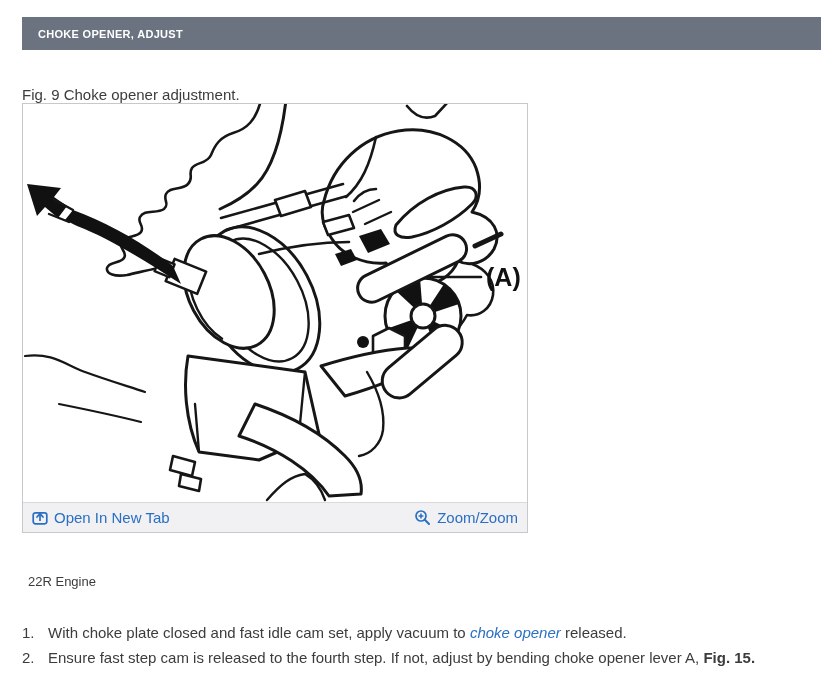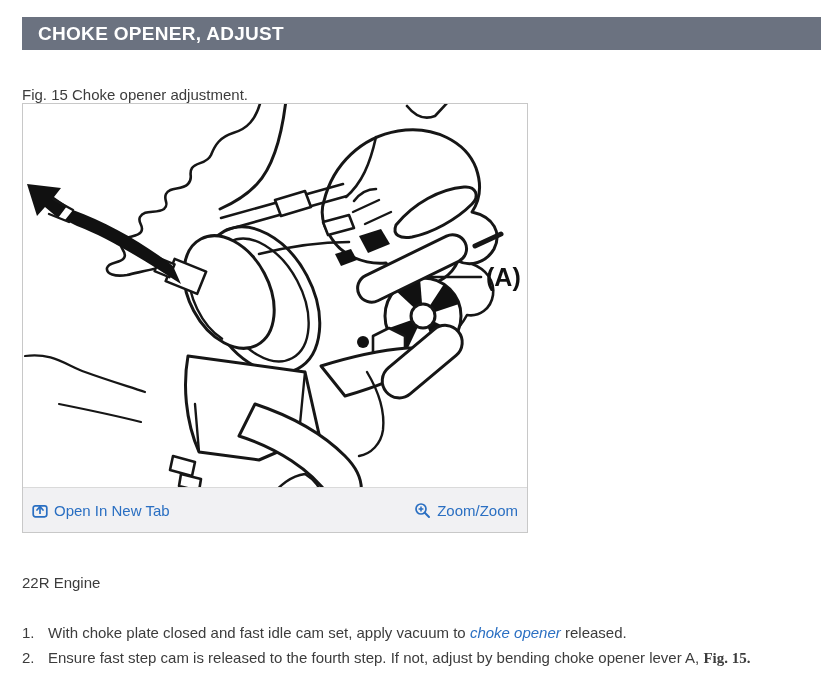--- a/index.html
+++ b/index.html
@@ -7,63 +7,63 @@
     width:821px;height:688px;position:relative;background:#ffffff;
     font-family:"Liberation Sans","DejaVu Sans",sans-serif;
     color:#3c3c3c;overflow:hidden;
   }
   .header-bar{
     position:absolute;left:22px;top:17px;right:0;height:33px;
     background:#6b7280;display:flex;align-items:center;
     padding-left:16px;box-sizing:border-box;
   }
   .header-bar .title{
-    color:#ffffff;font-size:19px;font-weight:bold;letter-spacing:.3px;
+    color:#ffffff;font-size:11px;font-weight:bold;letter-spacing:.3px;
   }
   .caption{
     position:absolute;left:22px;top:86px;font-size:15px;color:#3c3c3c;
   }
   .figure-box{
     position:absolute;left:22px;top:103px;width:506px;height:430px;
     border:1px solid #c8c8c8;background:#ffffff;box-sizing:border-box;
   }
   .figure-canvas{
     position:absolute;left:0;right:0;top:0;bottom:30px;overflow:hidden;
   }
   .figure-canvas svg{display:block;width:100%;height:100%;}
   .figure-links{
-    position:absolute;left:0;right:0;bottom:0;height:45px;
+    position:absolute;left:0;right:0;bottom:0;height:30px;
     background:#f1f1f3;border-top:1px solid #dadada;
     display:flex;align-items:center;justify-content:space-between;
     padding:0 9px;box-sizing:border-box;
   }
   .fig-link{
     display:flex;align-items:center;gap:6px;color:#2a6fc2;
     font-size:15px;text-decoration:none;cursor:pointer;
   }
   .fig-link svg{display:block;}
   .subtitle{
-    position:absolute;left:22px;top:574px;font-size:15px;color:#3c3c3c;
+    position:absolute;left:28px;top:574px;font-size:13px;color:#3c3c3c;
   }
   .steps{
     position:absolute;left:22px;top:620px;font-size:15px;color:#3c3c3c;
   }
   .step{display:flex;line-height:25px;}
   .step .num{width:26px;flex:0 0 26px;}
   .step .text a{color:#2a6fc2;text-decoration:none;cursor:pointer;font-style:italic;}
-  .step .text strong{font-weight:bold;color:#3c3c3c;font-family:Liberation Serif, serif;}
+  .step .text strong{font-weight:bold;color:#3c3c3c;}
 </style>
 </head>
 <body>
 
 <div class="header-bar">
   <span class="title">CHOKE OPENER, ADJUST</span>
 </div>
 
-<div class="caption">Fig. 15 Choke opener adjustment.</div>
+<div class="caption">Fig. 9 Choke opener adjustment.</div>
 
 <div class="figure-box">
   <div class="figure-canvas">
 
     <svg viewBox="0 0 504 398">
       <g fill="none" stroke="#161616" stroke-width="3" stroke-linecap="round" stroke-linejoin="round">
 
         <path stroke-width="2.6" d="M238,-4 C233,16 224,25 210,29 C197,33 192,41 188,51 C184,60 173,58 169,64 C165,70 171,74 165,80 C158,87 147,82 143,90 C140,96 147,100 141,105 C134,110 121,105 117,113 C114,119 122,122 118,128 C114,134 101,131 98,139 C96,145 105,148 101,154 C97,160 86,157 84,164 C83,170 92,173 104,171 C118,168 136,163 150,162"></path>
 
         <path d="M263,-4 C259,30 251,62 234,80 C221,94 206,101 197,105"></path>

